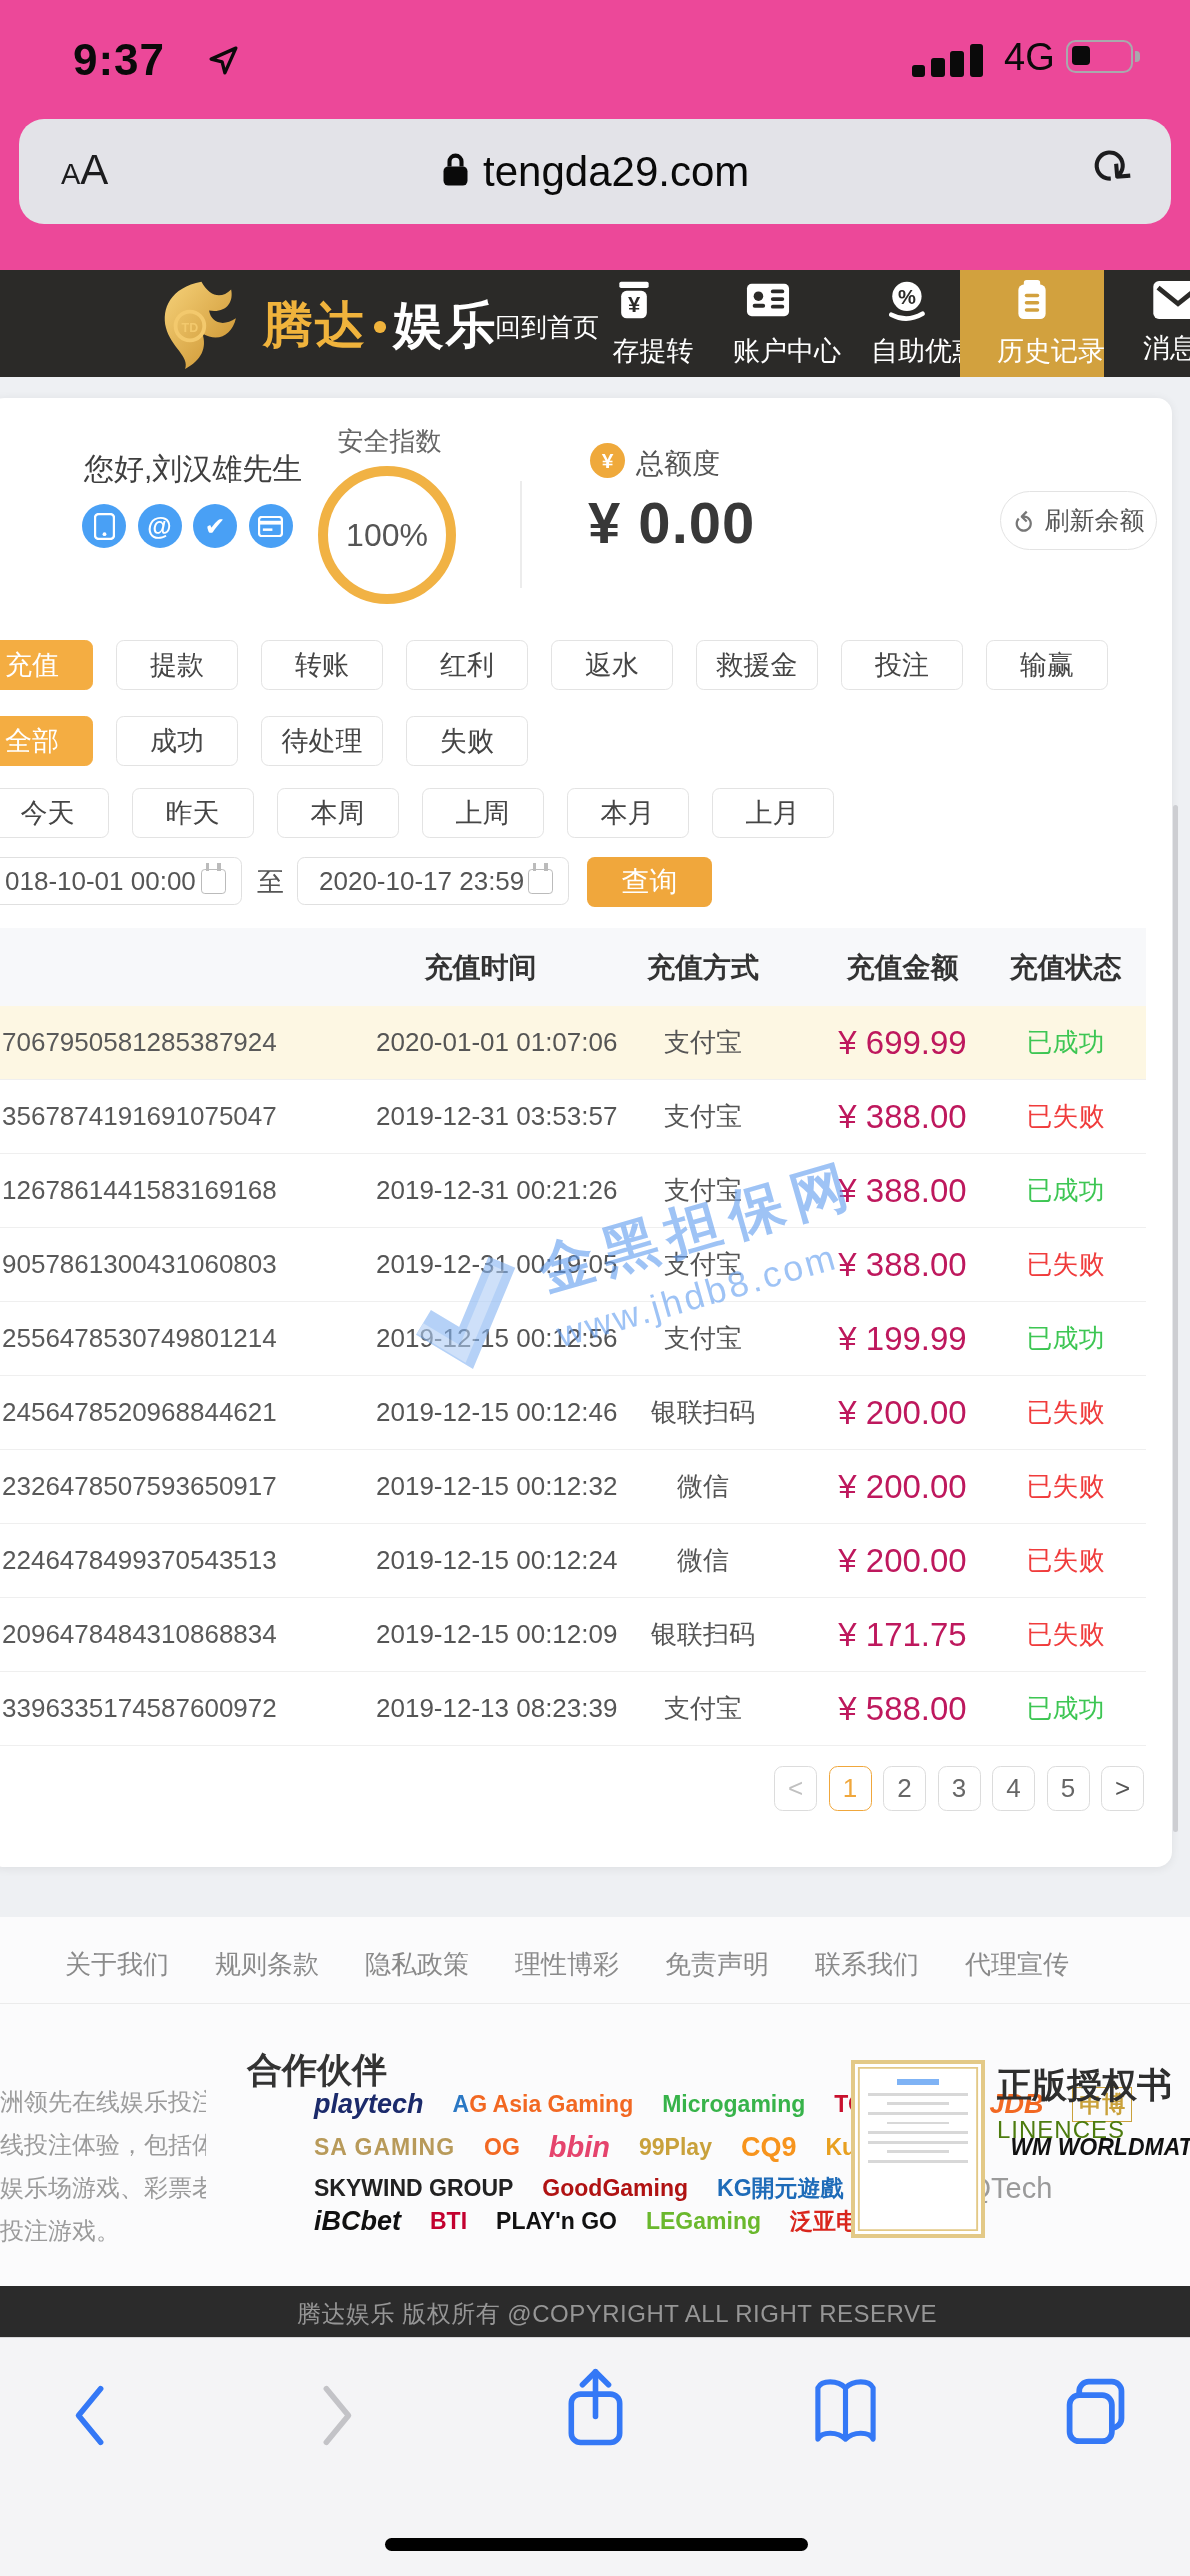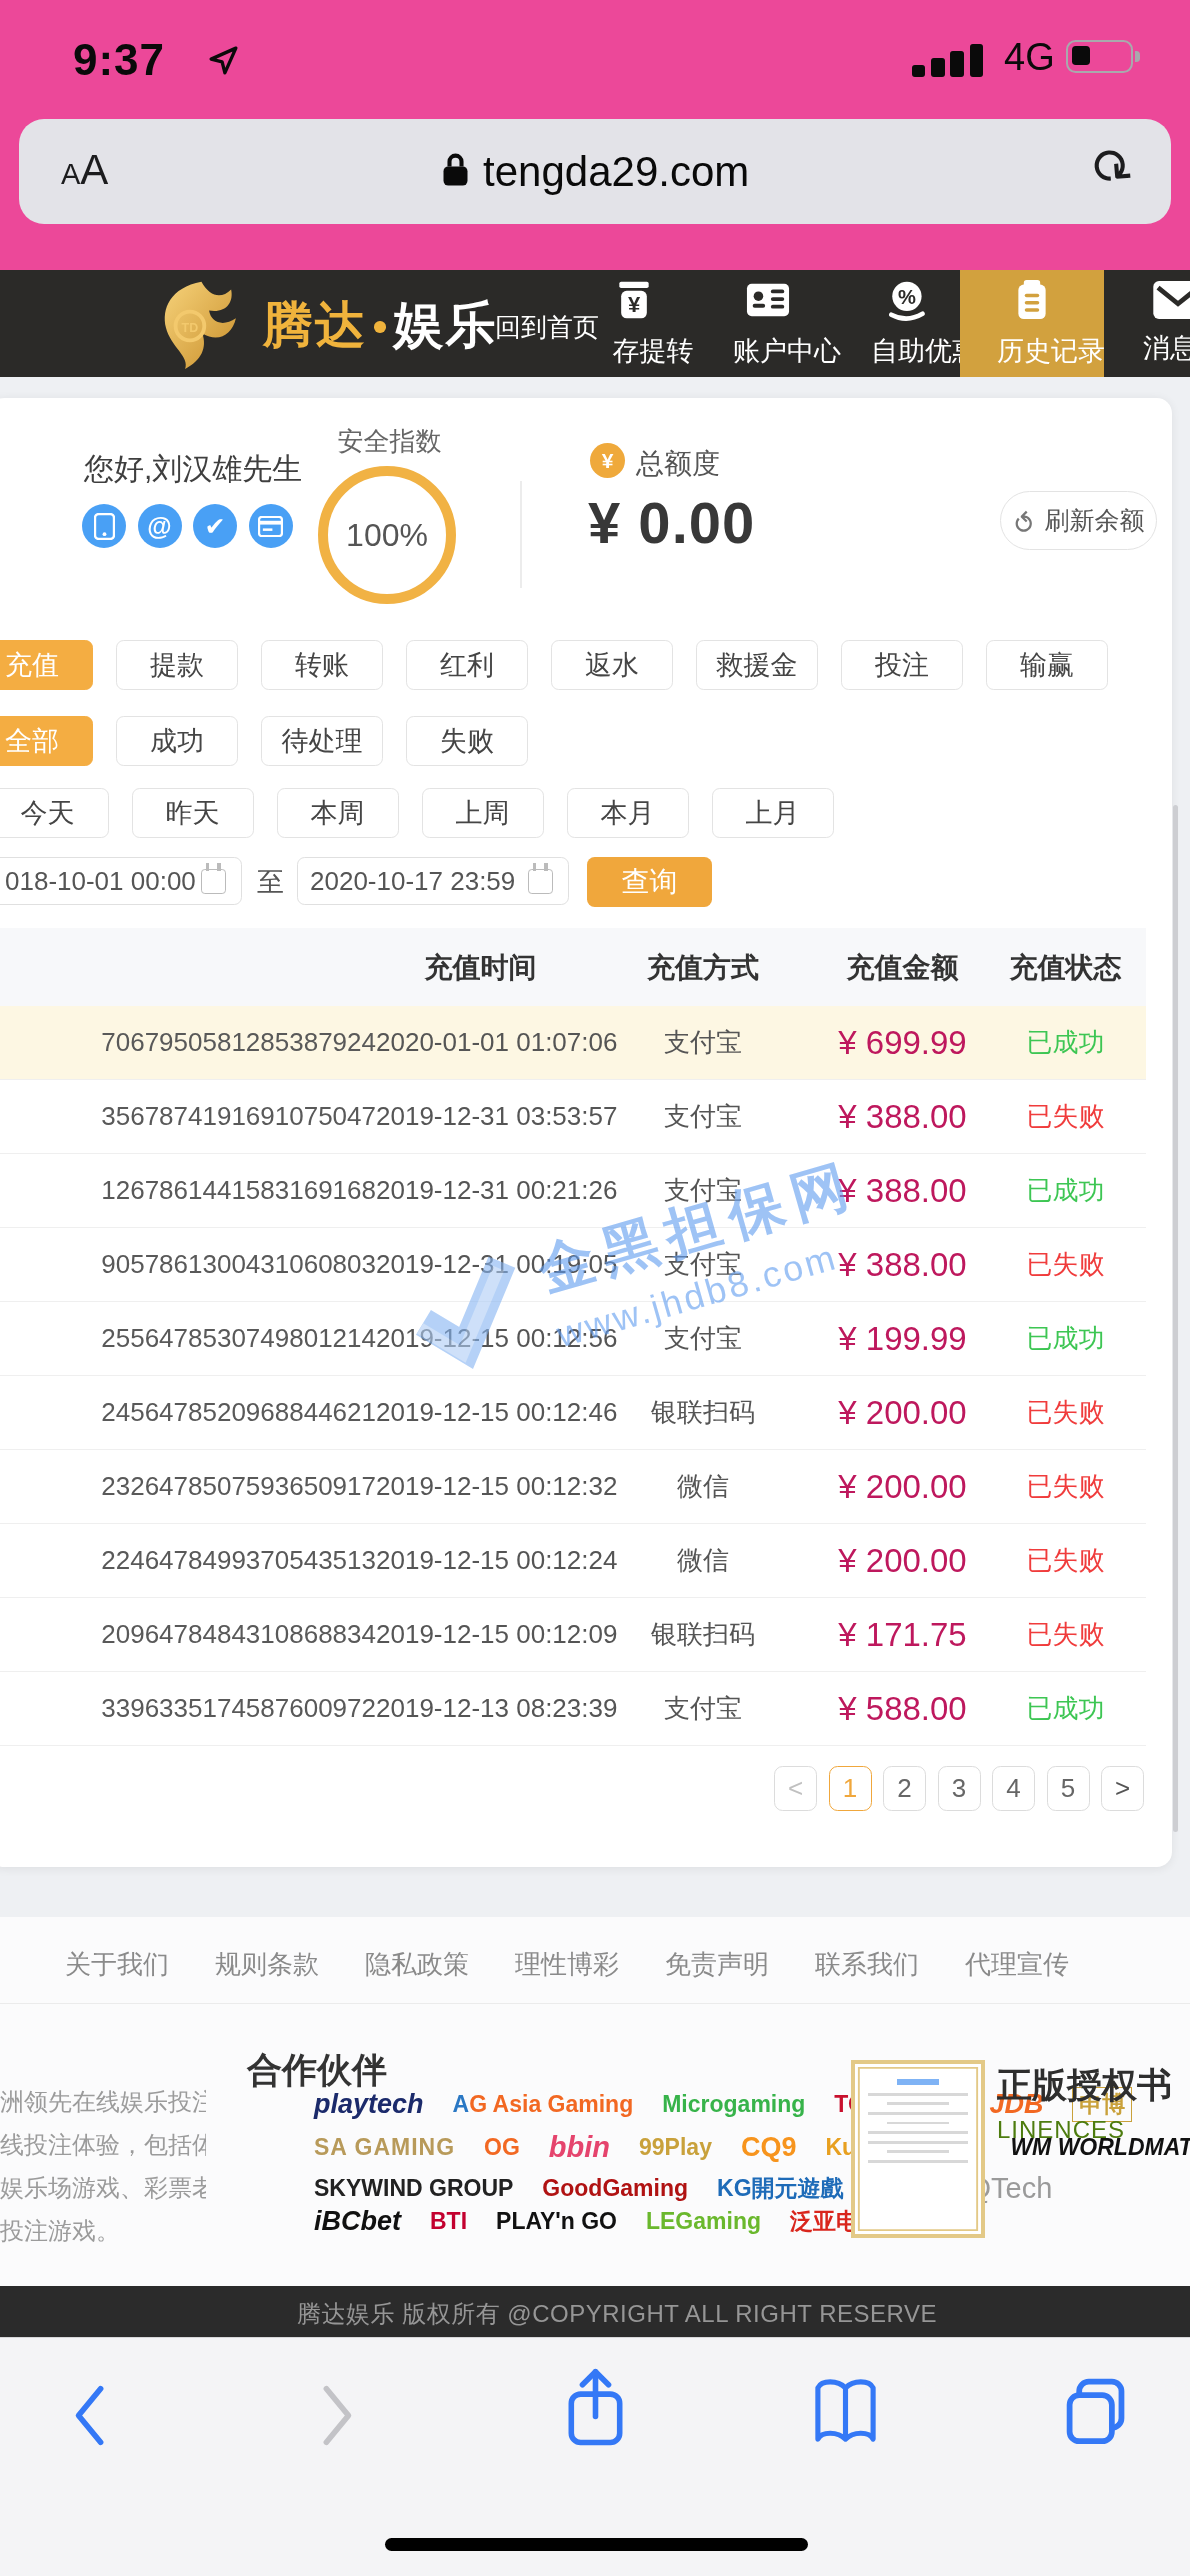--- a/index.html
+++ b/index.html
@@ -65,35 +65,35 @@
   .row-type{top:640px;left:-29px;}
   .row-status{top:716px;left:-29px;}
   .row-date{top:788px;left:-13.4px;}
   .chip{min-width:122px;height:50px;padding:0 15.3px;border:1.9px solid #e3e3e3;border-radius:7.7px;background:#fff;
         display:flex;align-items:center;justify-content:center;font-size:27px;color:#454545;white-space:nowrap;}
   .chip.on{background:#f4ad42;border-color:#f4ad42;color:#fff;}
 
   
   .date-input{position:absolute;top:857px;height:48px;border:1.9px solid #e0e0e0;border-radius:7.7px;background:#fff;display:flex;align-items:center;font-size:26px;color:#555;}
   .di-from{left:-57px;width:299px;padding-left:61px;}
-  .di-to{left:297px;width:272px;padding-left:12px;}
+  .di-to{left:297px;width:272px;padding-left:21px;}
   .cal{margin-left:auto;margin-right:15.3px;width:25px;height:25px;border:1.9px solid #bbb;border-radius:3.8px;position:relative;}
   .cal::before{content:"";position:absolute;left:3.8px;top:-6.7px;width:3.8px;height:7.7px;background:#bbb;}
   .cal::after{content:"";position:absolute;right:3.8px;top:-6.7px;width:3.8px;height:7.7px;background:#bbb;}
   .to-sep{position:absolute;left:257px;top:864px;font-size:27px;color:#555;}
   .search-btn{position:absolute;left:587px;top:857px;width:125px;height:50px;border-radius:7.7px;background:#f0a73c;color:#fff;font-size:28px;display:flex;align-items:center;justify-content:center;}
 
   
   .thead{position:absolute;left:0;top:928px;width:1146px;height:79px;background:#f7f8fa;}
   .t-grid{display:grid;grid-template-columns:376px 209px 236px 163px 163px;height:100%;align-items:center;}
   .thead .t-grid span{font-size:28px;font-weight:700;color:#333;text-align:center;}
   .tbody{position:absolute;left:0;top:1006px;width:1146px;}
   .t-row{width:1146px;height:74px;border-bottom:1px solid #efefef;}
   .t-row.hl{background:#fdf7e3;}
-  .t-row .c-order{font-size:26px;color:#595959;text-align:right;padding-left:10px;white-space:nowrap;overflow:hidden;}
+  .t-row .c-order{font-size:26px;color:#595959;text-align:left;padding-left:2px;white-space:nowrap;overflow:hidden;}
   .t-row .c-time{font-size:26px;color:#555;text-align:center;white-space:nowrap;}
   .t-row .c-method{font-size:26px;color:#555;text-align:center;}
   .t-row .c-amount{font-size:33px;color:#be185d;text-align:center;}
   .t-row .c-status{font-size:26px;text-align:center;}
   .c-status.ok{color:#3dc653;}
   .c-status.bad{color:#f03c3c;}
 
   
   .pager{position:absolute;left:774px;top:1766px;display:flex;gap:11.5px;}
   .pg{width:43px;height:45px;border:1.9px solid #dcdcdc;border-radius:8.6px;background:#fff;display:flex;align-items:center;justify-content:center;font-size:26px;color:#666;}

